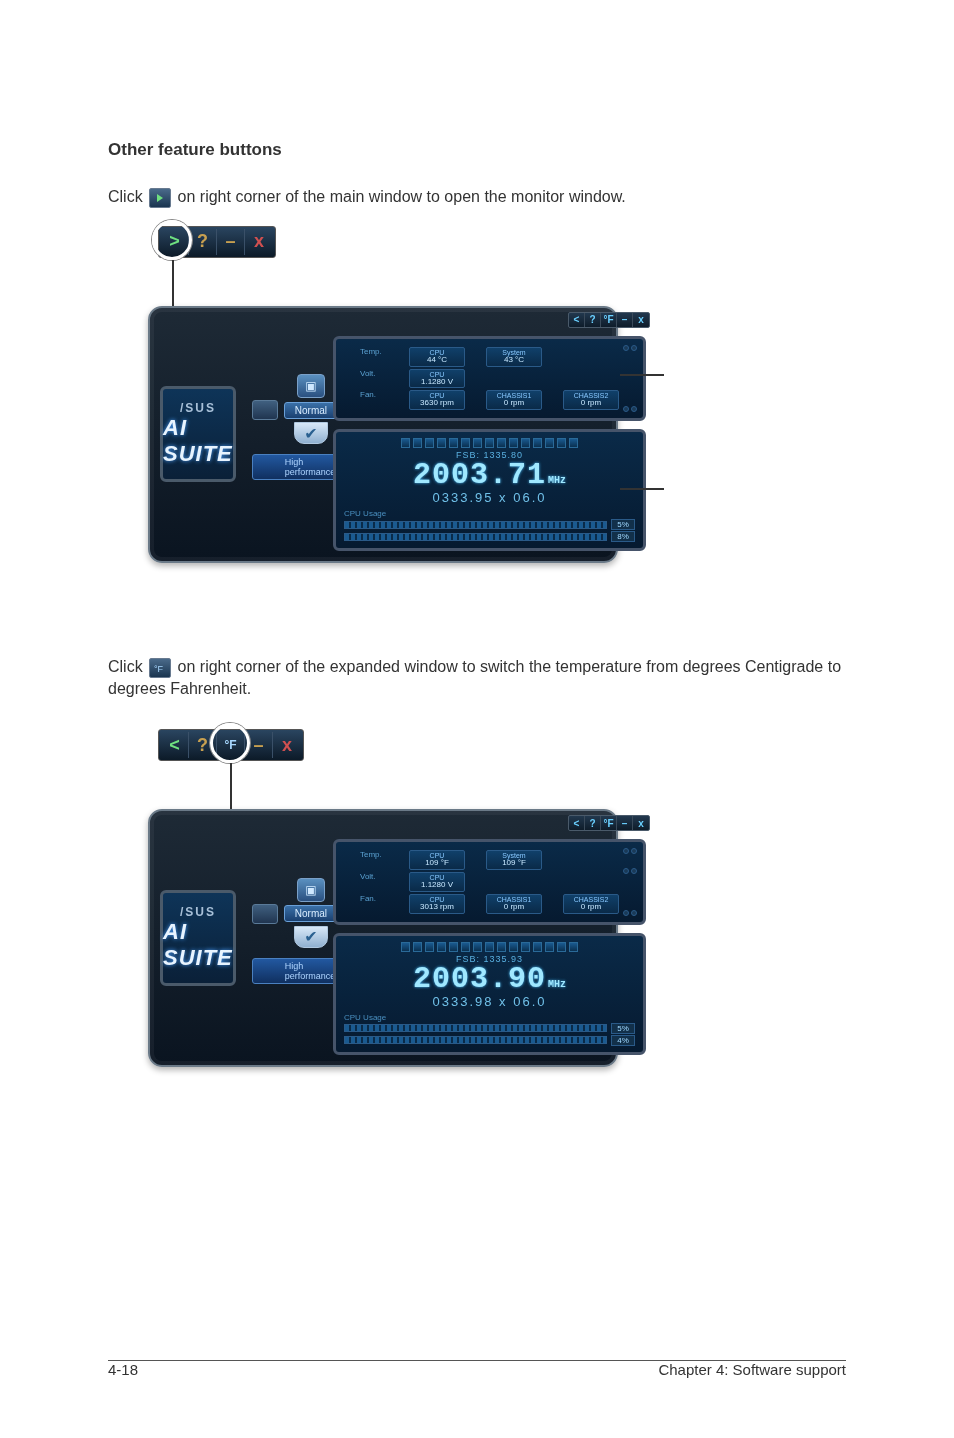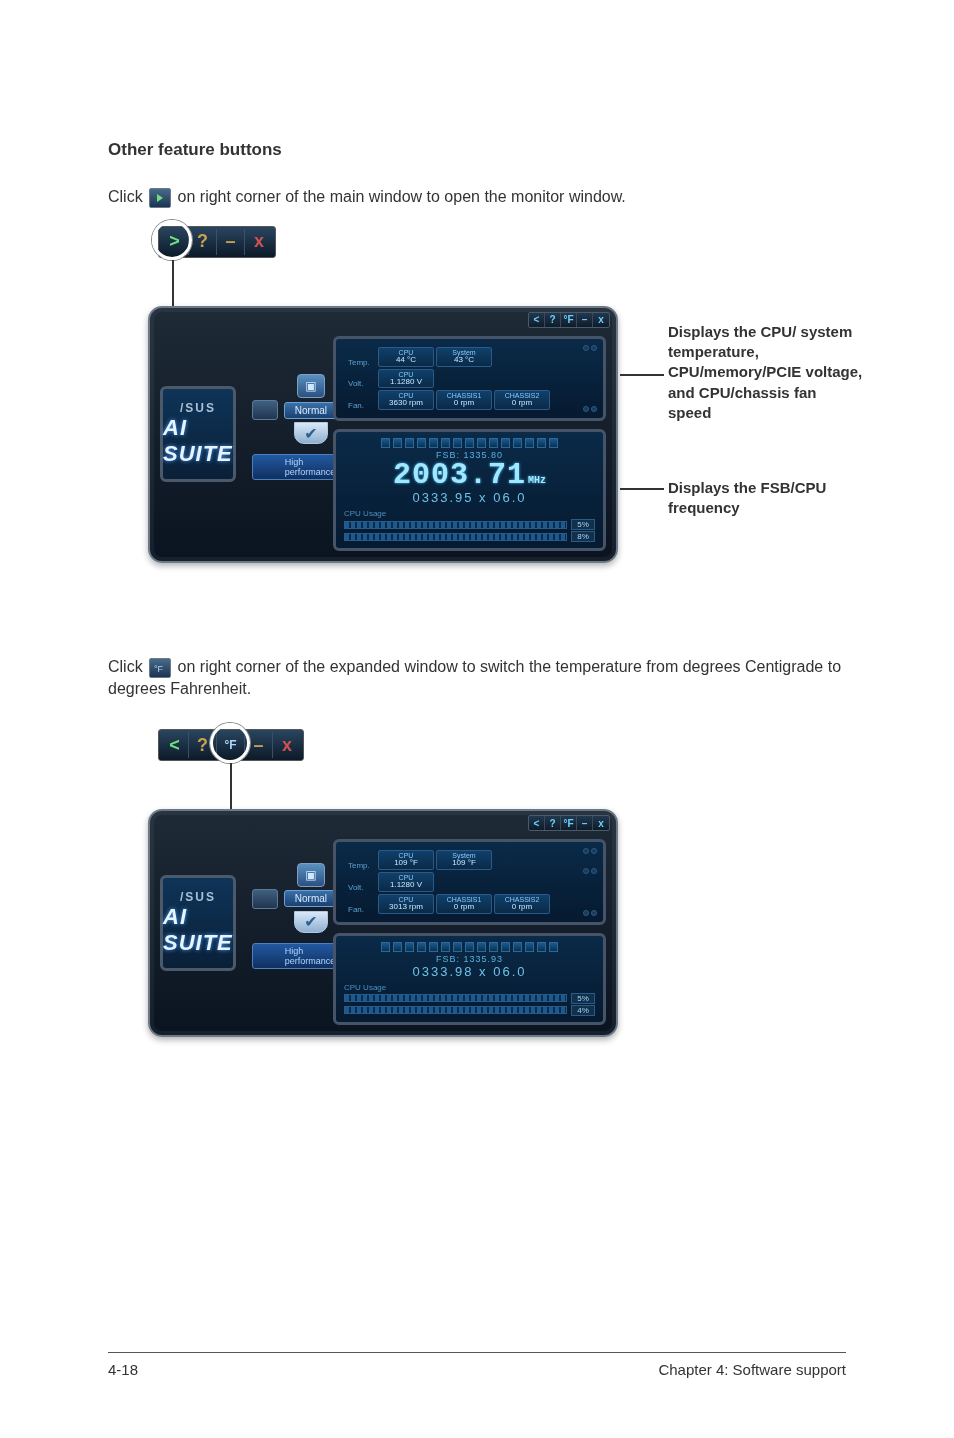--- a/index.html
+++ b/index.html
@@ -169,21 +169,21 @@
     border-right:1px solid #3a4a5a;
   }
   .mini-btn-strip .b:last-child{border-right:none;}
   .panel {
     border: 3px solid #46546a;
     border-radius:6px;
     background:linear-gradient(#0a2a48,#061a30);
     padding:6px 8px;
     position:relative;
   }
-  .panel-row { display:flex; align-items:flex-end; gap:2px; margin:2px 4px;}
+  .panel-row { display:flex; align-items:flex-start; gap:21px; margin:2px 16px;}
   .panel-row .rlabel { width:28px; font-size:8px; color:#5aa0d0;}
   .reading {
     background:linear-gradient(#10406a,#0a2a48);
     border:1px solid #2a5a88;
     border-radius:2px;
     padding:1px 4px;
     min-width:56px;
     text-align:center;
   }
   .reading .t { font-size:7px; color:#88c8ff; display:block; line-height:1;}
@@ -213,21 +213,20 @@
     line-height:1.35;
     width: 195px;
   }
   .annot-line-h {position:absolute; height:2px; background:#333;}
   
   .footer {
     position:absolute;
     bottom:60px;
     left:108px; right:108px;
     border-top:1px solid #555;
-    padding-top:8px;
     display:flex;
     justify-content:space-between;
     font-size:15px;
     color:#333;
     text-align:center;
   }
 </style>
 </head>
 <body>
 
@@ -359,23 +358,21 @@
           </div>
         <div class="usage-bar">
             <div class="bar"></div>
             <div class="pct">8%</div>
           </div>
       </div>
     </div>
   </div>
 
   
-  <div class="annot" style="left:520px; top:96px;">Displays the CPU/ system temperature, CPU/memory/PCIE voltage, and CPU/chassis fan speed</div>
   <div class="annot-line-h" style="left:472px; top:148px; width:44px;"></div>
-  <div class="annot" style="left:520px; top:252px;">Displays the FSB/CPU frequency</div>
   <div class="annot-line-h" style="left:472px; top:262px; width:44px;"></div>
 </div>
 
 <p class="body-text" style="margin-top:50px;">
   <span>Click </span>
   <span class="inline-icon">
     <svg width="14" height="14" viewBox="0 0 14 14">
         <text x="1" y="11" font-size="9" fill="#a8d8ff" font-family="Arial">°F</text>
       </svg>
   </span>
@@ -487,20 +484,21 @@
             <span></span>
             <span></span>
             <span></span>
             <span></span>
             <span></span>
             <span></span>
             <span></span>
             <span></span>
           </div>
         <div class="fsb-line">FSB: 1335.93</div>
+        <div class="big-num"><span>2003.90</span><span class="mhz">MHz</span></div>
         <div class="mult-line">0333.98 x 06.0</div>
         <div class="cpu-usage-lbl">CPU Usage</div>
         <div class="usage-bar">
             <div class="bar"></div>
             <div class="pct">5%</div>
           </div>
         <div class="usage-bar">
             <div class="bar"></div>
             <div class="pct">4%</div>
           </div>

